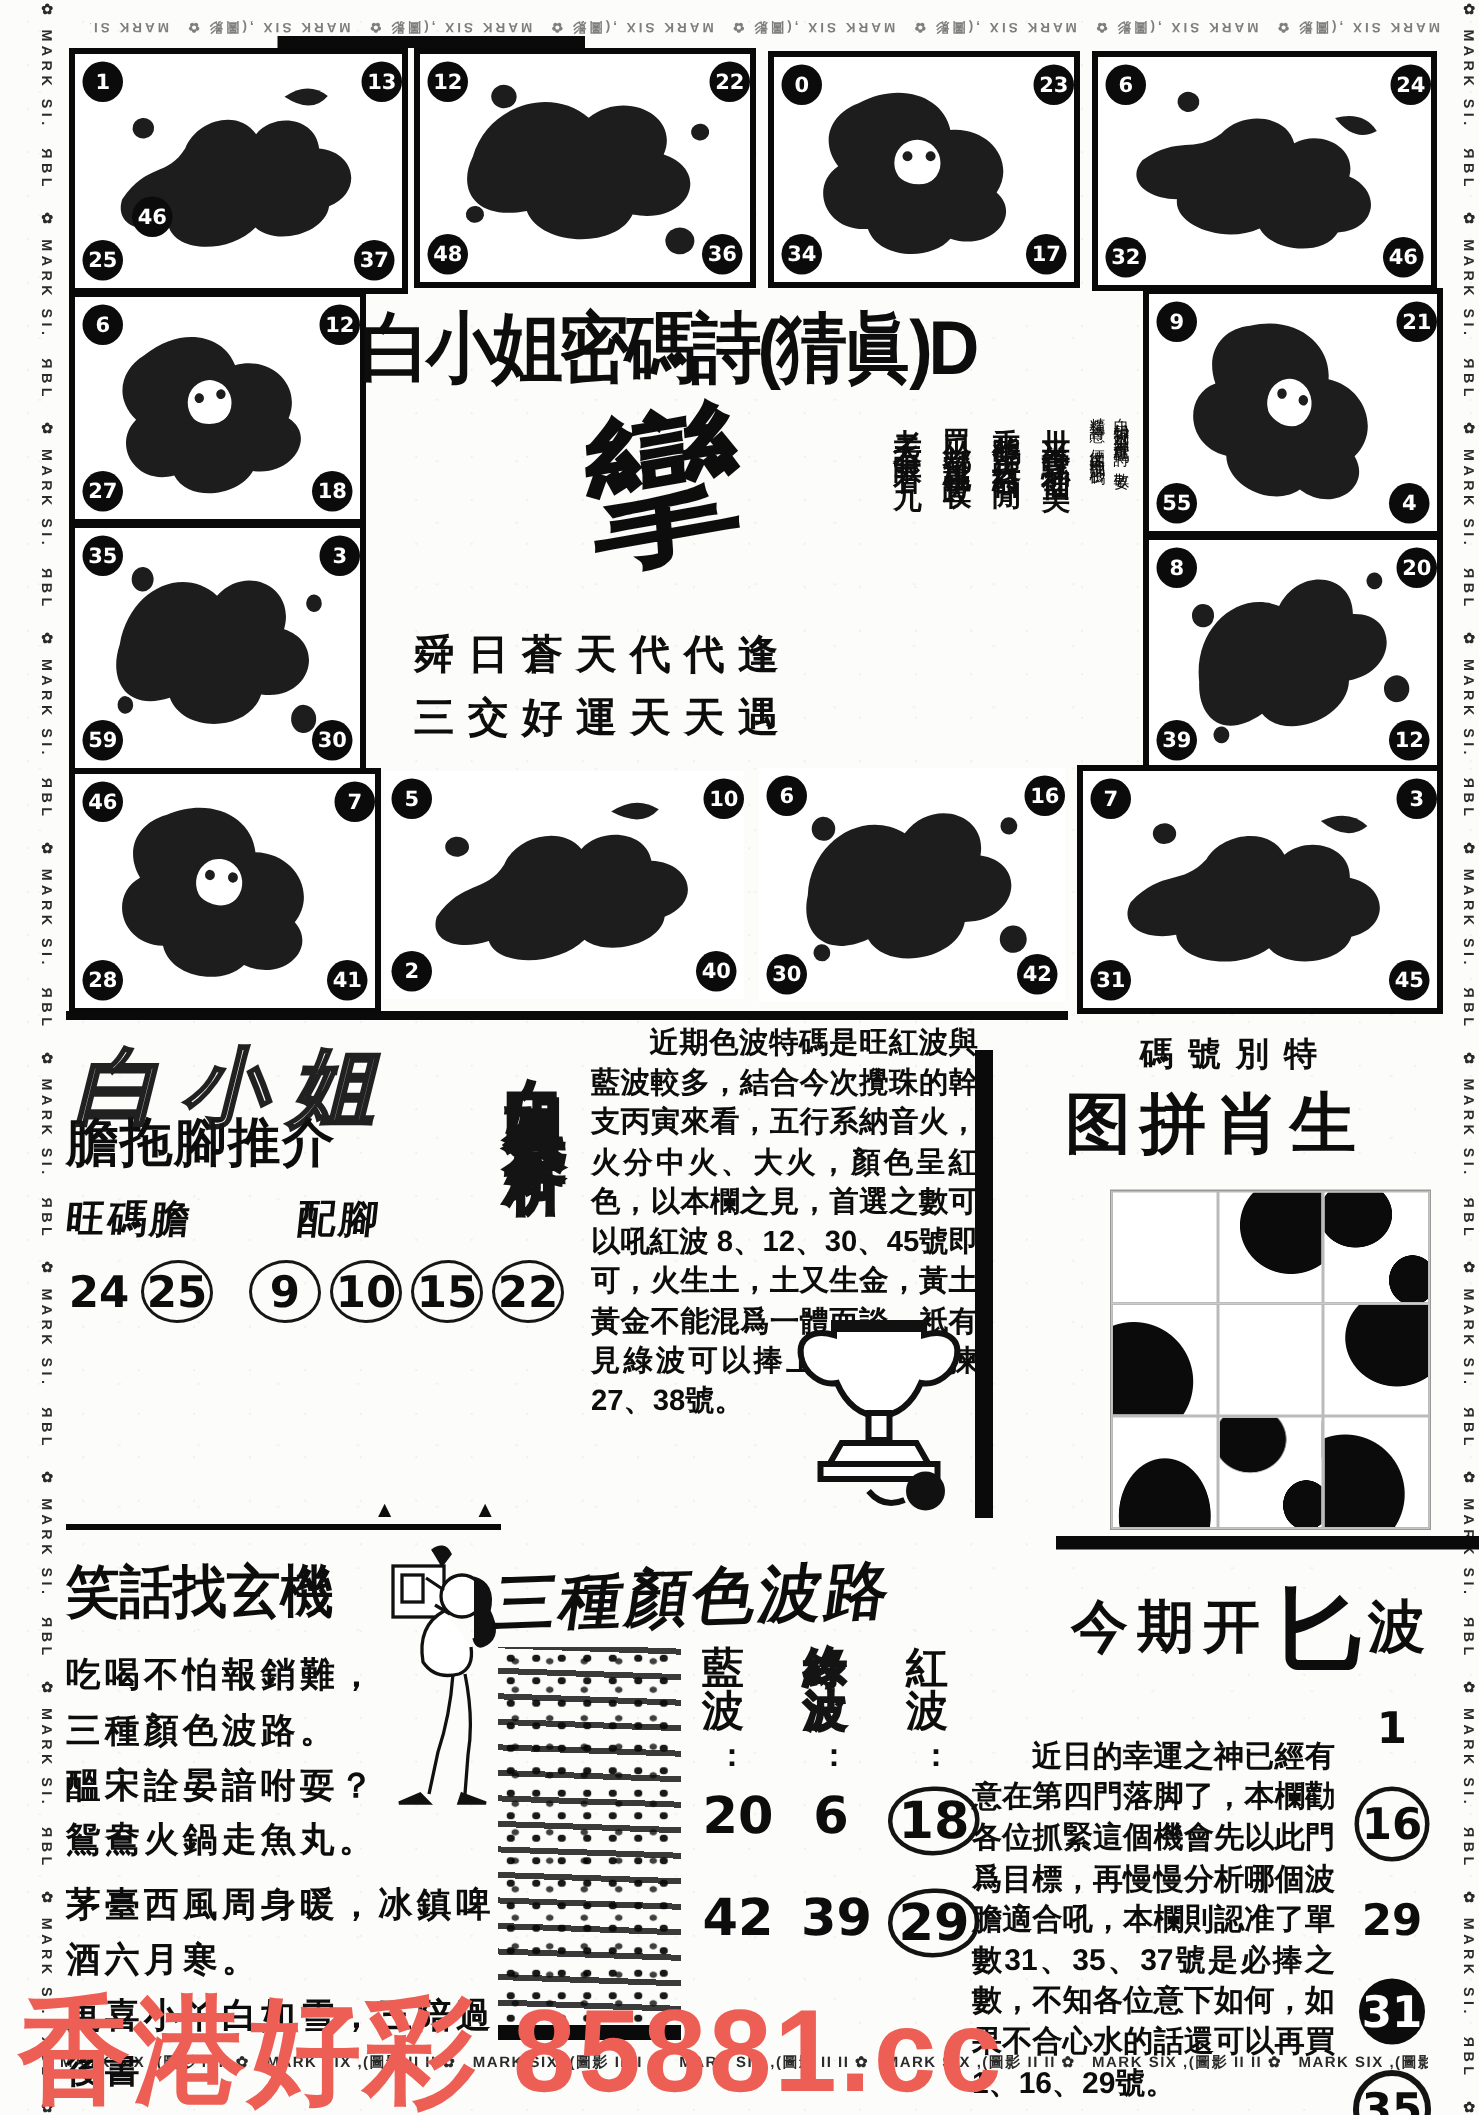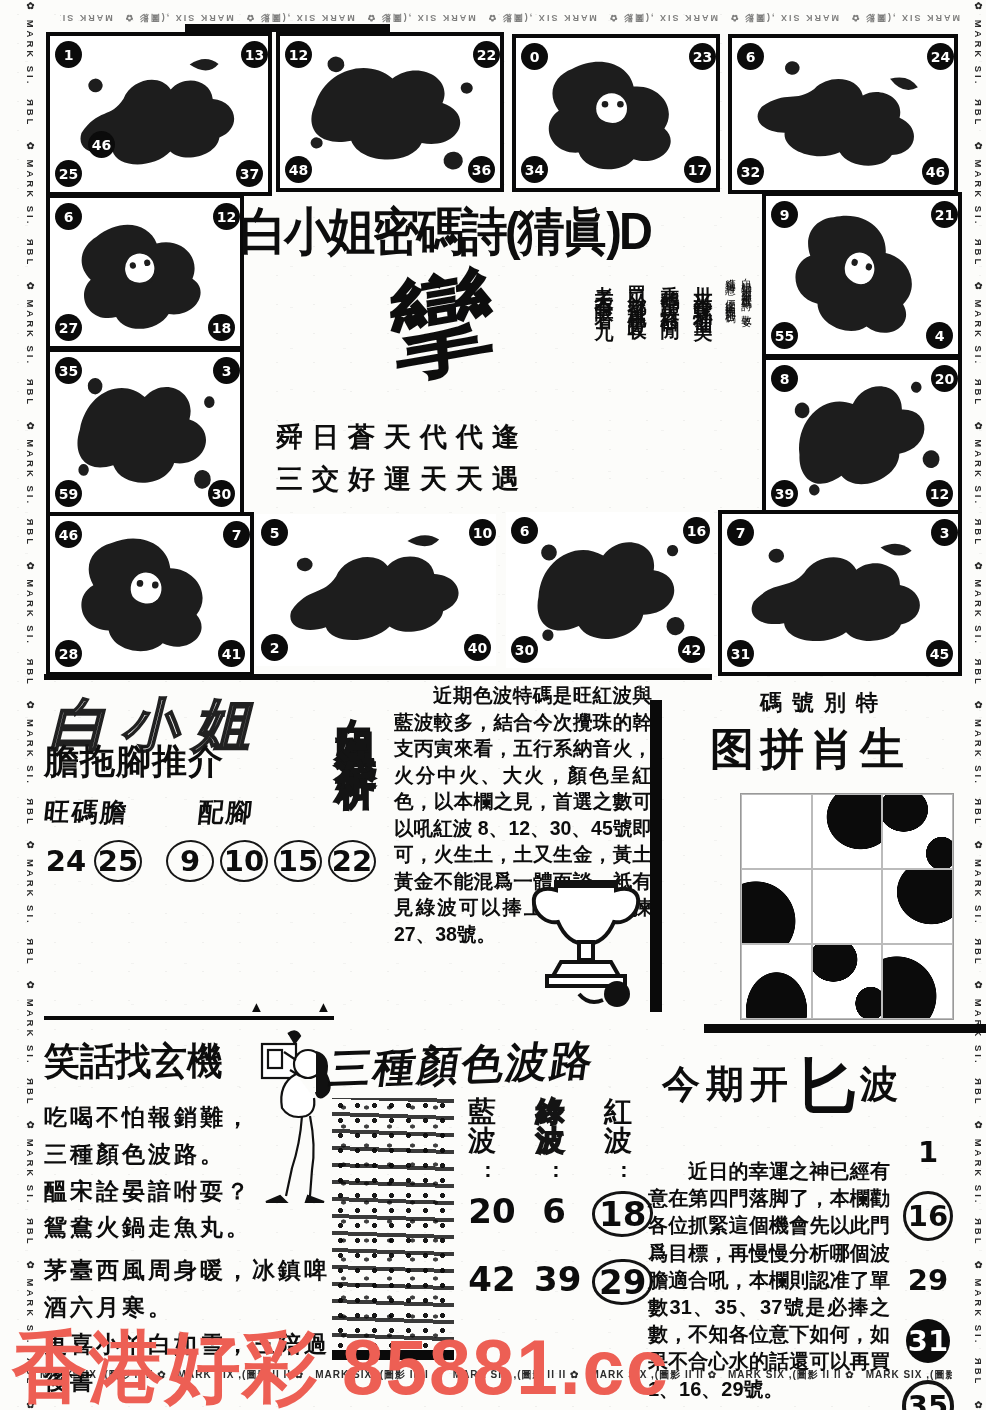--- a/index.html
+++ b/index.html
@@ -348,21 +348,21 @@
       </div>
       <div style="display:flex;justify-content:space-between;margin-top:22px;">
         <span class="wave-num" style="width:48px;">42</span>
         <span class="wave-num" style="width:40px;">39</span>
         <span class="wave-num" style="width:52px;"><i class="circ" style="font-style:normal;">29</i></span>
       </div>
     </div>
   </div>
 
   <div class="abs" style="left:648px;top:1042px;width:308px;height:316px;">
-    <div class="week-title" style="margin-left:14px;">
+    <div class="week-title" style="margin-left:14px;text-align:right;">
       <span>今期开</span><span class="week-glyph">匕</span><span>波</span>
     </div>
     <p class="body-txt" style="margin-top:26px;width:242px;font-size:20px;">近日的幸運之神已經有意在第四門落脚了，本欄勸各位抓緊這個機會先以此門爲目標，再慢慢分析哪個波膽適合吼，本欄則認准了單數31、35、37號是必捧之數，不知各位意下如何，如果不合心水的話還可以再買 1、16、29號。</p>
     <div class="week-nums">
       <span class="wn plain">1</span>
       <span class="wn outline">16</span>
       <span class="wn plain">29</span>
       <span class="wn filled">31</span>
       <span class="wn outline-bold">35</span>
 

